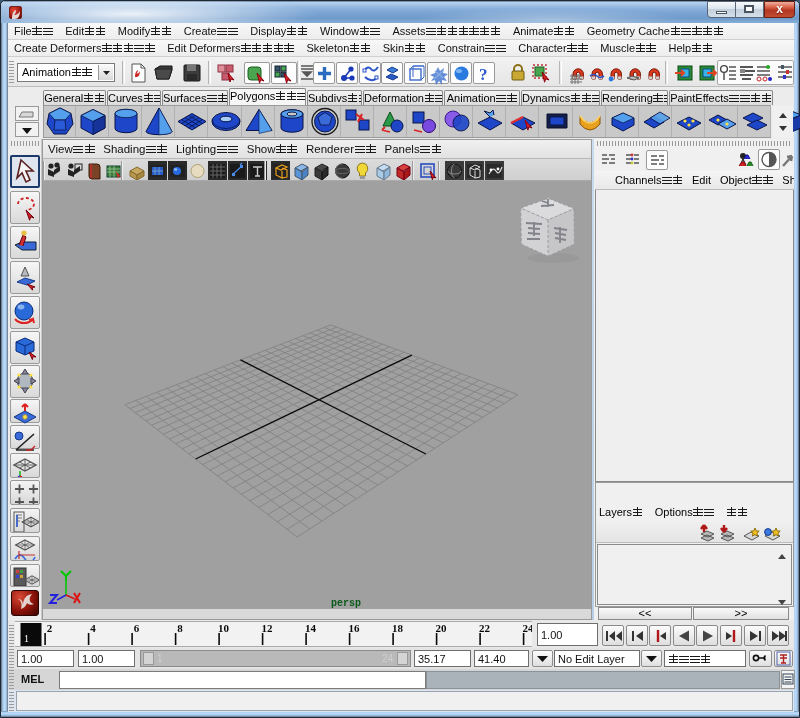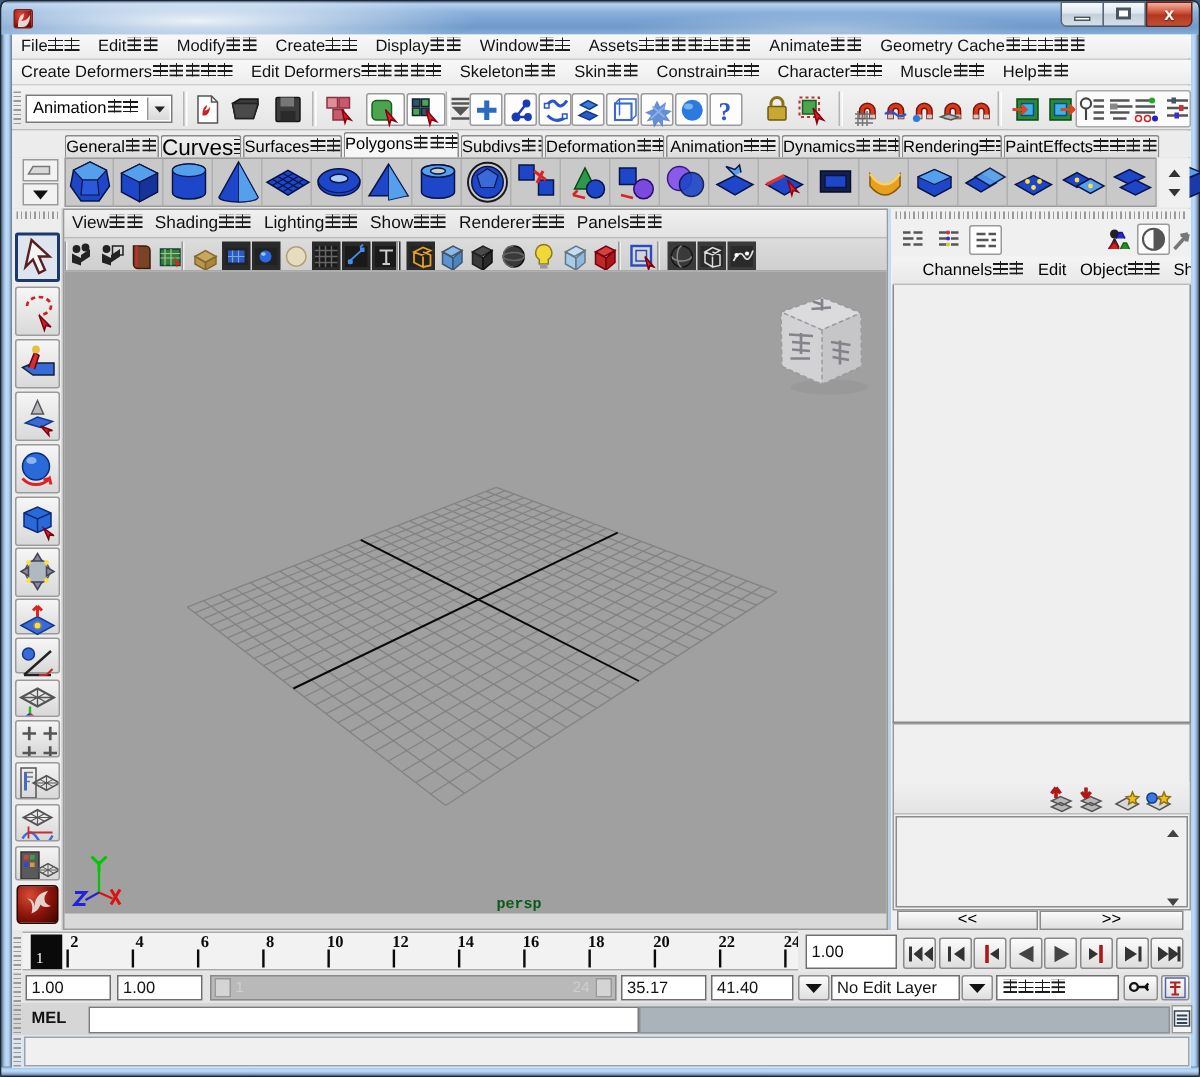--- a/index.html
+++ b/index.html
@@ -183,21 +183,21 @@
         <rect x="11" y="8" width="3" height="4" fill="#c33"></rect>
         <rect x="8" y="13" width="3" height="4" fill="#33c"></rect>
       </svg></div>
     <div class="sep" style="left:121px;top:60px;height:23px"></div>
     <div class="sep" style="left:207px;top:60px;height:23px"></div>
     <div class="sep" style="left:296px;top:60px;height:23px"></div>
     <div class="sep" style="left:558px;top:60px;height:23px"></div>
     <div class="sep" style="left:664px;top:60px;height:23px"></div>
     <div class="abs" style="left:7px;top:86px;width:786px;height:18px;background:#ececec"></div>
     <div class="abs" style="left:42px;top:89px;width:63px;height:15px;background:linear-gradient(180deg,#f2f2f2,#dcdcdc);border:1px solid #8a8a8a;border-bottom:none;border-radius:2px 2px 0 0;font-size:11px;text-align:center;line-height:15px;white-space:nowrap;overflow:hidden">General<i class="c"></i><i class="c"></i></div>
-    <div class="abs" style="left:106px;top:89px;width:54px;height:15px;background:linear-gradient(180deg,#f2f2f2,#dcdcdc);border:1px solid #8a8a8a;border-bottom:none;border-radius:2px 2px 0 0;font-size:15px;text-align:center;line-height:15px;white-space:nowrap;overflow:hidden">Curves<i class="c"></i><i class="c"></i></div>
+    <div class="abs" style="left:106px;top:89px;width:54px;height:15px;background:linear-gradient(180deg,#f2f2f2,#dcdcdc);border:1px solid #8a8a8a;border-bottom:none;border-radius:2px 2px 0 0;font-size:11px;text-align:center;line-height:15px;white-space:nowrap;overflow:hidden">Curves<i class="c"></i><i class="c"></i></div>
     <div class="abs" style="left:161px;top:89px;width:66px;height:15px;background:linear-gradient(180deg,#f2f2f2,#dcdcdc);border:1px solid #8a8a8a;border-bottom:none;border-radius:2px 2px 0 0;font-size:11px;text-align:center;line-height:15px;white-space:nowrap;overflow:hidden">Surfaces<i class="c"></i><i class="c"></i></div>
     <div class="abs" style="left:228px;top:87px;width:77px;height:17px;background:#f6f6f6;border:1px solid #8a8a8a;border-bottom:none;border-radius:2px 2px 0 0;font-size:11px;text-align:center;line-height:15px;white-space:nowrap;overflow:hidden">Polygons<i class="c"></i><i class="c"></i><i class="c"></i></div>
     <div class="abs" style="left:306px;top:89px;width:55px;height:15px;background:linear-gradient(180deg,#f2f2f2,#dcdcdc);border:1px solid #8a8a8a;border-bottom:none;border-radius:2px 2px 0 0;font-size:11px;text-align:center;line-height:15px;white-space:nowrap;overflow:hidden">Subdivs<i class="c"></i><i class="c"></i></div>
     <div class="abs" style="left:362px;top:89px;width:80px;height:15px;background:linear-gradient(180deg,#f2f2f2,#dcdcdc);border:1px solid #8a8a8a;border-bottom:none;border-radius:2px 2px 0 0;font-size:11px;text-align:center;line-height:15px;white-space:nowrap;overflow:hidden">Deformation<i class="c"></i><i class="c"></i></div>
     <div class="abs" style="left:443px;top:89px;width:76px;height:15px;background:linear-gradient(180deg,#f2f2f2,#dcdcdc);border:1px solid #8a8a8a;border-bottom:none;border-radius:2px 2px 0 0;font-size:11px;text-align:center;line-height:15px;white-space:nowrap;overflow:hidden">Animation<i class="c"></i><i class="c"></i></div>
     <div class="abs" style="left:520px;top:89px;width:79px;height:15px;background:linear-gradient(180deg,#f2f2f2,#dcdcdc);border:1px solid #8a8a8a;border-bottom:none;border-radius:2px 2px 0 0;font-size:11px;text-align:center;line-height:15px;white-space:nowrap;overflow:hidden">Dynamics<i class="c"></i><i class="c"></i><i class="c"></i></div>
     <div class="abs" style="left:600px;top:89px;width:67px;height:15px;background:linear-gradient(180deg,#f2f2f2,#dcdcdc);border:1px solid #8a8a8a;border-bottom:none;border-radius:2px 2px 0 0;font-size:11px;text-align:center;line-height:15px;white-space:nowrap;overflow:hidden">Rendering<i class="c"></i><i class="c"></i></div>
     <div class="abs" style="left:668px;top:89px;width:104px;height:15px;background:linear-gradient(180deg,#f2f2f2,#dcdcdc);border:1px solid #8a8a8a;border-bottom:none;border-radius:2px 2px 0 0;font-size:11px;text-align:center;line-height:15px;white-space:nowrap;overflow:hidden">PaintEffects<i class="c"></i><i class="c"></i><i class="c"></i><i class="c"></i></div>
     <div class="abs" style="left:7px;top:104px;width:786px;height:34px;background:#ececec"></div>
     <div class="abs" style="left:42px;top:104px;width:728px;height:33px;background:#c9c9c9;border:1px solid #9a9a9a"></div>
@@ -634,20 +634,22 @@
         <circle cx="10" cy="9.5" r="7" fill="none" stroke="#555" stroke-width="1.4"></circle>
         <path d="M10 2.5 a7 7 0 0 1 0 14 z" fill="#555"></path>
       </svg></div>
     <div class="abs" style="left:780px;top:149px;width:14px;height:20px"><svg width="14" height="20" viewBox="0 0 14 20" style="">
         <path d="M2 16 L11 6 m0 0 l-5 1 m5 -1 l-1 5" stroke="#777" stroke-width="2.4" fill="none"></path>
       </svg></div>
     <div class="abs" style="left:594px;top:170px;width:199px;height:19px;background:linear-gradient(180deg,#f4f4f4,#e8e8e8);border-bottom:1px solid #bbb;font-size:11px;line-height:18px;white-space:nowrap;padding-left:20px;overflow:hidden">
 <span style="margin-right:9px">Channels<i class="c"></i><i class="c"></i></span><span style="margin-right:9px">Edit</span><span style="margin-right:9px">Object<i class="c"></i><i class="c"></i></span><span>Show</span></div>
     <div class="abs" style="left:594px;top:189px;width:199px;height:292px;background:#efefef;border:1px solid #8a8a8a;border-top:none"></div>
     <div class="abs" style="left:594px;top:481px;width:199px;height:125px;background:#f0f0f0;border:1px solid #9a9a9a"></div>
+    <div class="abs" style="left:598px;top:503px;width:193px;height:17px;font-size:11px;line-height:16px;white-space:nowrap">
+<span style="margin-right:12px">Layers<i class="c"></i></span><span style="margin-right:12px">Options<i class="c"></i><i class="c"></i></span><span><i class="c"></i><i class="c"></i></span></div>
     <div class="abs" style="left:595px;top:520px;width:197px;height:22px;background:linear-gradient(180deg,#f0f0f0,#e4e4e4);border-bottom:1px solid #bbb"></div>
     <div class="abs" style="left:696px;top:521px;width:20px;height:20px"><svg width="20" height="20" viewBox="0 0 20 20" style="">
         <path d="M4 16 l6 -3 7 3 -6 3 z M4 12 l6 -3 7 3 -6 3 z" fill="#b8b8b8" stroke="#555"></path>
         <path d="M7 10 l0 -7 m0 0 l-3 4 m3 -4 l3 4" stroke="#b01818" stroke-width="2.4" fill="none"></path>
       </svg></div>
     <div class="abs" style="left:716px;top:521px;width:20px;height:20px"><svg width="20" height="20" viewBox="0 0 20 20" style="">
         <path d="M4 16 l6 -3 7 3 -6 3 z M4 12 l6 -3 7 3 -6 3 z" fill="#b8b8b8" stroke="#555"></path>
         <path d="M7 3 l0 7 m0 0 l-3 -4 m3 4 l3 -4" stroke="#b01818" stroke-width="2.4" fill="none"></path>
       </svg></div>
     <div class="abs" style="left:740px;top:521px;width:20px;height:20px"><svg width="20" height="20" viewBox="0 0 20 20" style="">

